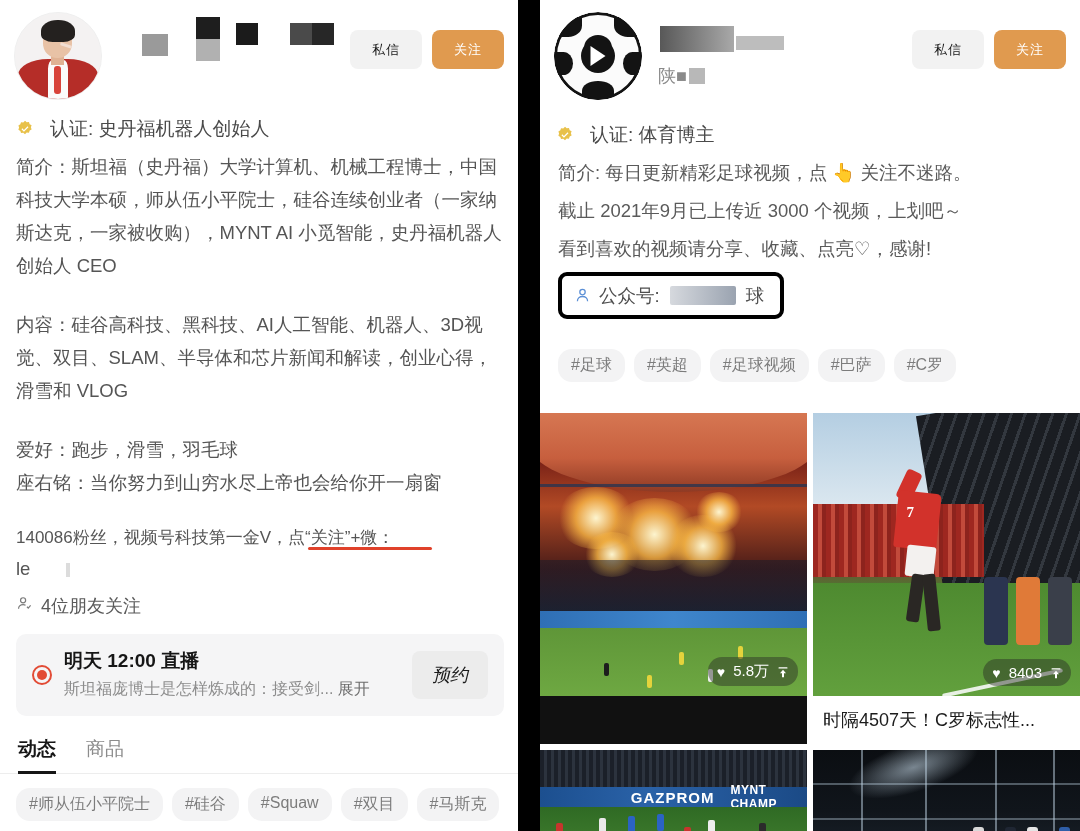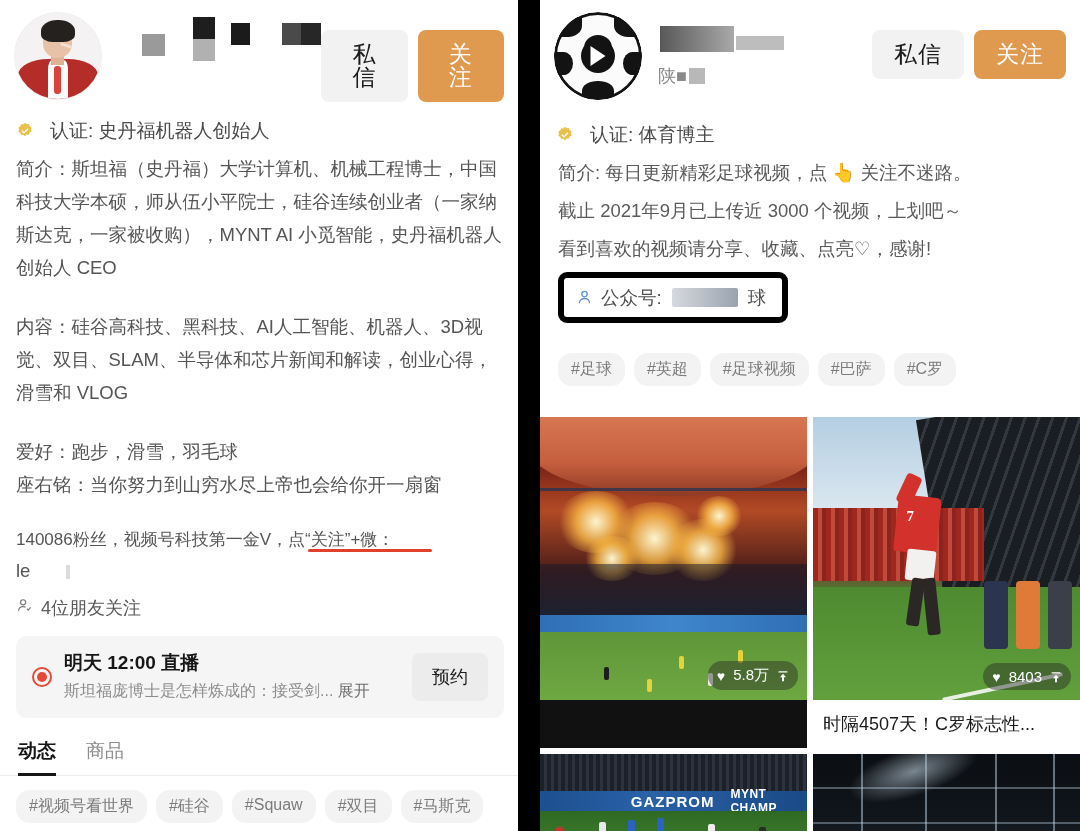--- a/index.html
+++ b/index.html
@@ -56,21 +56,21 @@
     position:absolute; left:50%; top:50%; transform:translate(-50%,-50%);
     width:34px; height:34px; background:#131313; border-radius:50%; z-index:4;
   }
 
   .head-mid { flex: 1 1 auto; padding-left: 16px; padding-top: 10px; min-width:0; }
   .name-row { display: flex; align-items: center; gap: 6px; height: 34px; }
   .redact { display:inline-block; }
   .head-actions { display: flex; align-items: center; gap: 10px; padding-top: 18px; }
   .btn {
     border: none; cursor: pointer; border-radius: 8px;
-    font-size: 23px; line-height: 1; letter-spacing: 1px;
+    font-size: 13px; line-height: 1; letter-spacing: 1px;
     font-family: inherit;
   }
   .btn-msg   { background: #f2f2f2; color: #1b1b1b; padding: 13px 22px; }
   .btn-follow{ background: #e09a4f; color: #ffffff; padding: 13px 22px; }
 
   
   .verified {
     display: flex; align-items: center; gap: 16px;
     padding: 16px 14px 4px 16px; font-size: 19px; color: #4a4a4a;
   }
@@ -110,21 +110,21 @@
     width: 20px; height: 20px; border-radius: 50%; border: 2px solid #e24b35;
     display: flex; align-items: center; justify-content: center; flex: 0 0 20px; margin-right: 12px;
   }
   .live-dot i { width: 10px; height: 10px; border-radius: 50%; background: #e24b35; display:block;}
   .live-text { flex: 1 1 auto; min-width: 0; }
   .live-title { font-size: 19px; font-weight: bold; color: #161616; line-height: 26px; }
   .live-sub { font-size: 16px; color: #8d8d8d; line-height: 26px; margin-top: 2px; }
   .live-sub .more { color:#6d6d6d; }
   .btn-reserve {
     background: #ececec; color: #1b1b1b; border: none; border-radius: 8px;
-    padding: 12px 20px; font-size: 18px; font-family: inherit; cursor:pointer;
+    padding: 12px 20px; font-size: 18px; font-family: inherit; cursor:pointer;font-style:italic;
   }
 
   
   .tabs {
     display: flex; gap: 30px; padding: 20px 18px 0 18px;
     border-bottom: 1px solid #ededed; position: relative;
   }
   .tab { font-size: 19px; padding-bottom: 11px; color: #8c8c8c; cursor: pointer; position: relative;}
   .tab.active { color: #161616; font-weight: bold; }
   .tab.active::after {
@@ -135,21 +135,21 @@
   .chips { display: flex; gap: 9px; padding: 14px 16px 13px 16px; flex-wrap: nowrap; }
   .chip {
     background: #f3f3f4; color: #7c7c7c; border-radius: 14px;
     padding: 6px 13px; font-size: 16px; white-space: nowrap; cursor:pointer;
   }
 
   
   .rp-bio { padding: 4px 16px 0 18px; font-size: 18.5px; line-height: 34px; color: #5a5a5a; }
   .wxbox {
     margin: 6px 0 0 14px; display: inline-flex; align-items: center; gap: 8px;
-    border: 6px solid #000000; border-radius: 9px; padding: 7px 16px 7px 12px;
+    border: 4px solid #000000; border-radius: 9px; padding: 7px 16px 7px 12px;
     background: #fff;
   }
   .wxbox .label { font-size: 18.5px; color: #4f4f4f; }
   .person-ic { width: 17px; height: 17px; flex:0 0 17px;}
 
   
   .rgrid { display: grid; grid-template-columns: 1fr 1fr; gap: 6px; padding: 0 0 0 0; margin-top:18px;}
   .rcell { position: relative; background: #111; overflow: hidden; }
   .thumb { position: relative; width: 100%; height: 283px; overflow: hidden; }
   .rcap {
@@ -314,21 +314,21 @@
       </div>
       <button class="btn-reserve">预约</button>
     </div>
 
     <div class="tabs">
       <div class="tab active">动态</div>
       <div class="tab">商品</div>
     </div>
 
     <div class="chips">
-      <div class="chip">#视频号看世界</div>
+      <div class="chip">#师从伍小平院士</div>
       <div class="chip">#硅谷</div>
       <div class="chip">#Squaw</div>
       <div class="chip">#双目</div>
       <div class="chip">#马斯克</div>
     </div>
 
   </div>
 
   <div class="gutter"></div>
 

